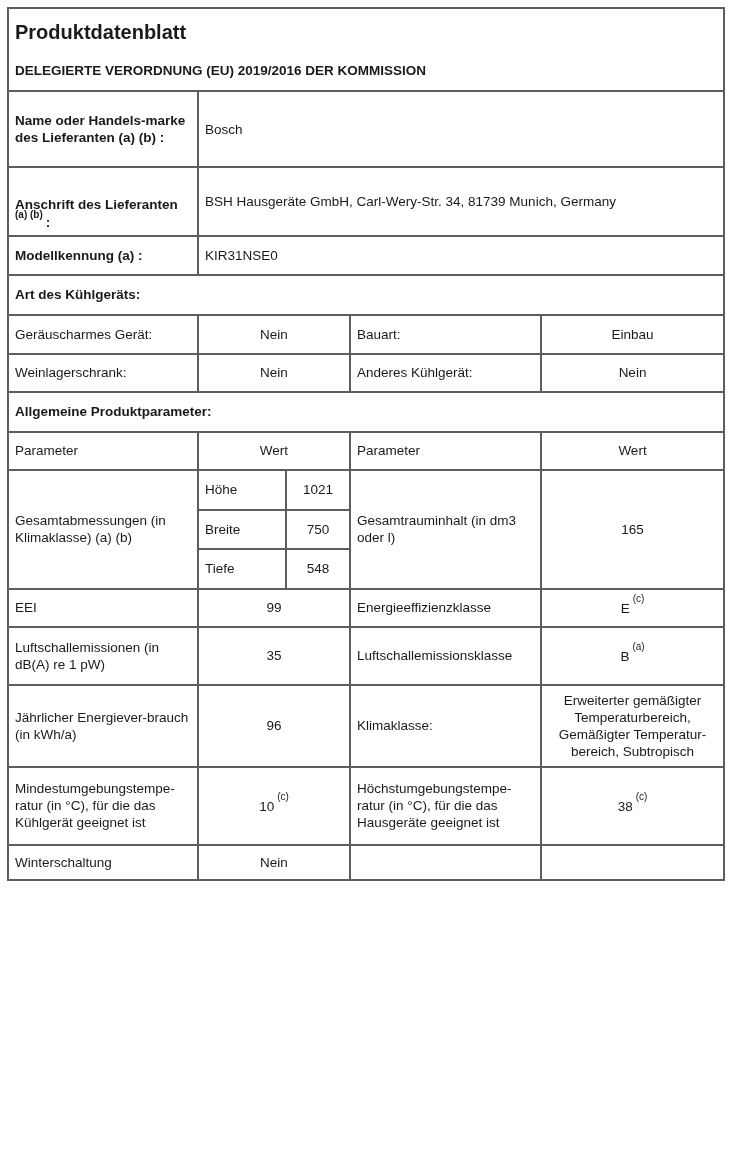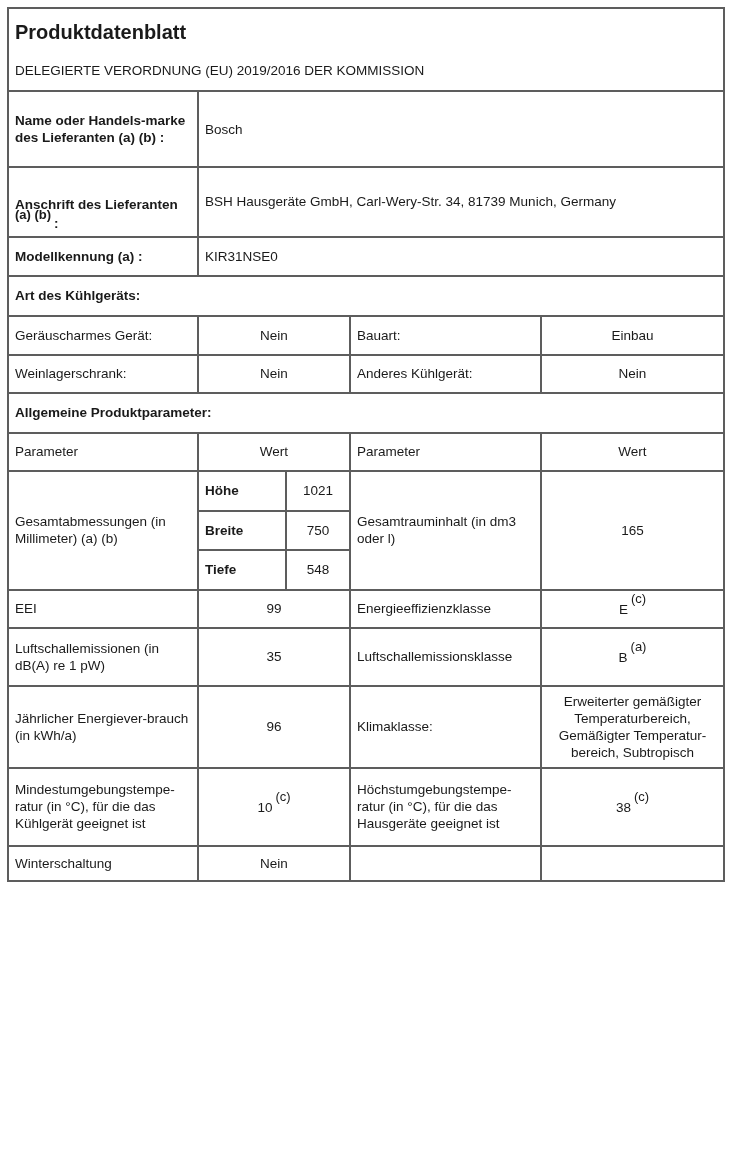--- a/index.html
+++ b/index.html
@@ -22,25 +22,25 @@
     vertical-align:middle;
     font-size:13.5px;
     line-height:17px;
     padding:4px 6px;
     word-wrap:break-word;
   }
   .b{font-weight:bold;}
   .c{text-align:center;padding:4px 2px;}
   .headcell{vertical-align:top;padding:12px 6px 8px 11px;}
   .title{font-size:20px;font-weight:bold;line-height:24px;}
-  .subtitle{font-size:13.5px;margin-top:18px;}
+  .subtitle{font-size:13.5px;margin-top:18px;font-weight:bold;}
   .lbl{padding-left:11px;}
-  .sub{padding-left:9px;font-weight:bold;}
+  .sub{padding-left:9px;}
   sup.sp{
-    font-size:13px;
+    font-size:10px;
     line-height:9px;
     position:relative;
     top:-5px;
     margin-left:3px;
     font-weight:normal;
   }
   sup.sp.bold{font-weight:bold;top:-3px;margin-left:0;}
   .block{display:block;margin-top:24px;}
   .colon{margin-left:3px;}
   .footer{
@@ -113,21 +113,21 @@
     </tr>
 
     <tr style="height:38px">
       <td class="lbl">Parameter</td>
       <td colspan="2" class="c">Wert</td>
       <td>Parameter</td>
       <td class="c">Wert</td>
     </tr>
 
     <tr style="height:40px">
-      <td rowspan="3" class="lbl">Gesamtabmessungen (in Millimeter) (a) (b)</td>
+      <td rowspan="3" class="lbl">Gesamtabmessungen (in Klimaklasse) (a) (b)</td>
       <td class="sub">Höhe</td>
       <td class="c">1021</td>
       <td rowspan="3">Gesamtrauminhalt (in dm3 oder l)</td>
       <td rowspan="3" class="c">165</td>
     </tr>
     <tr style="height:39px">
       <td class="sub">Breite</td>
       <td class="c">750</td>
     </tr>
     <tr style="height:40px">

